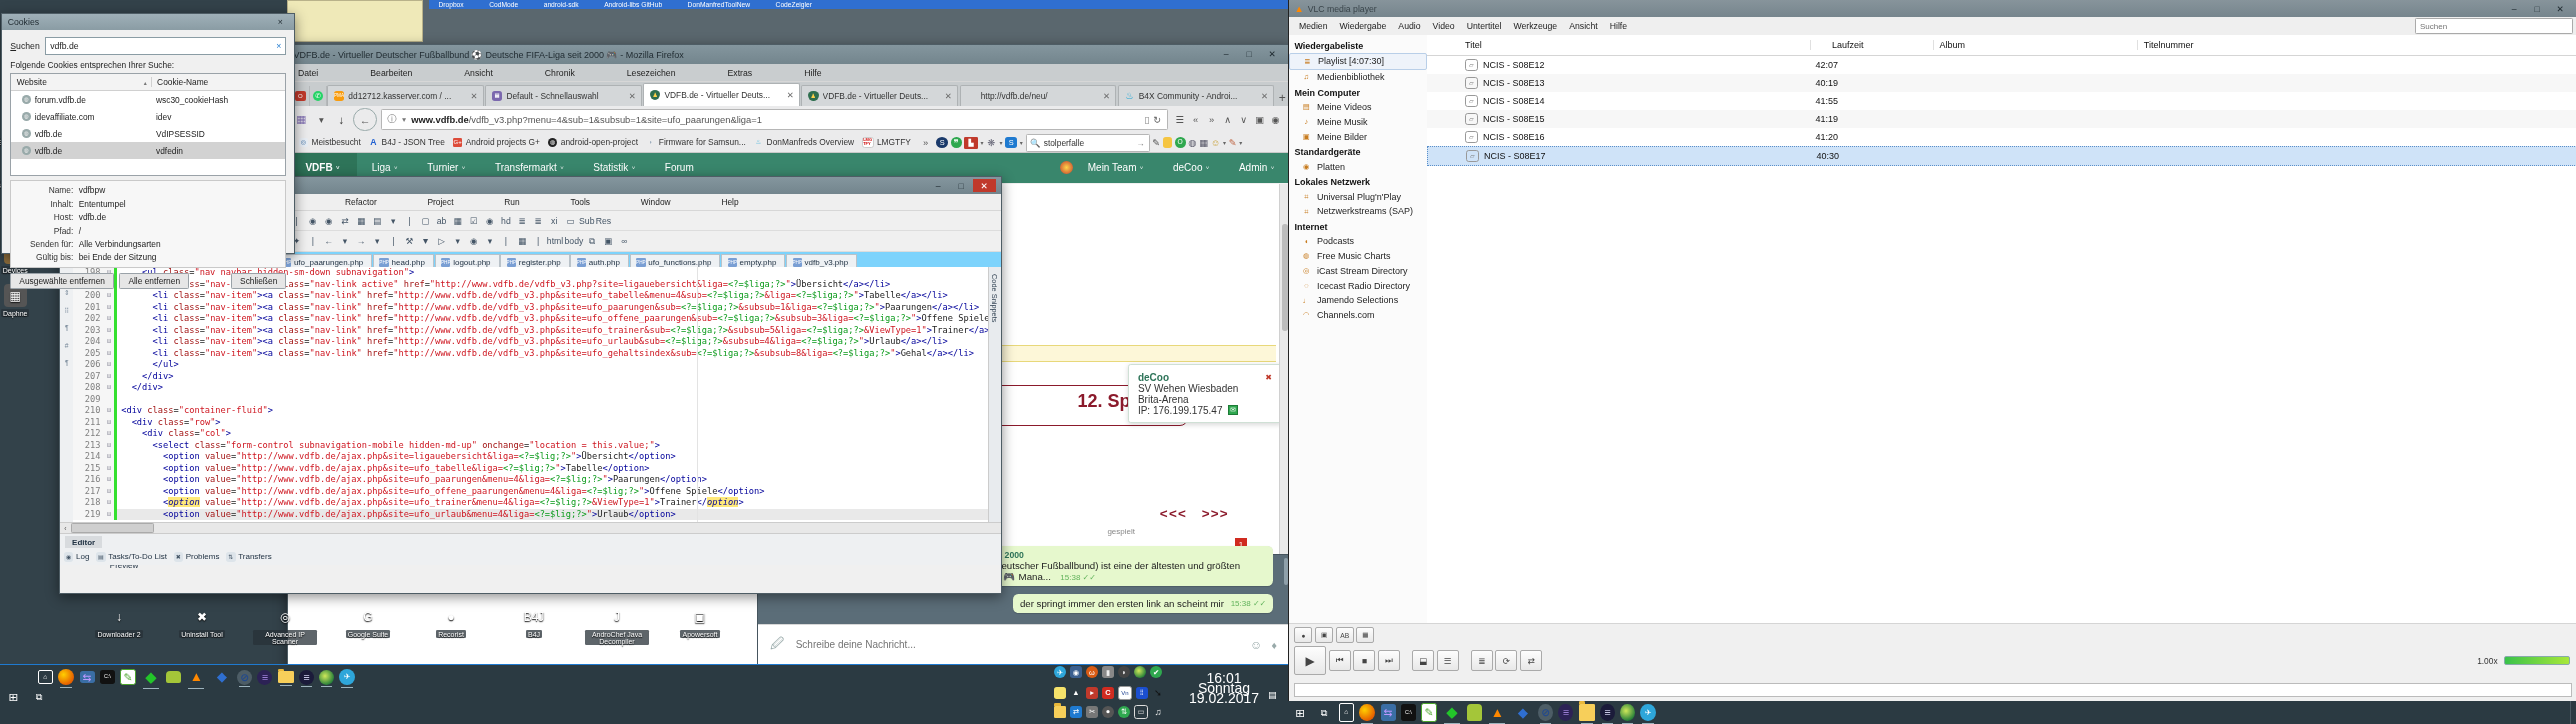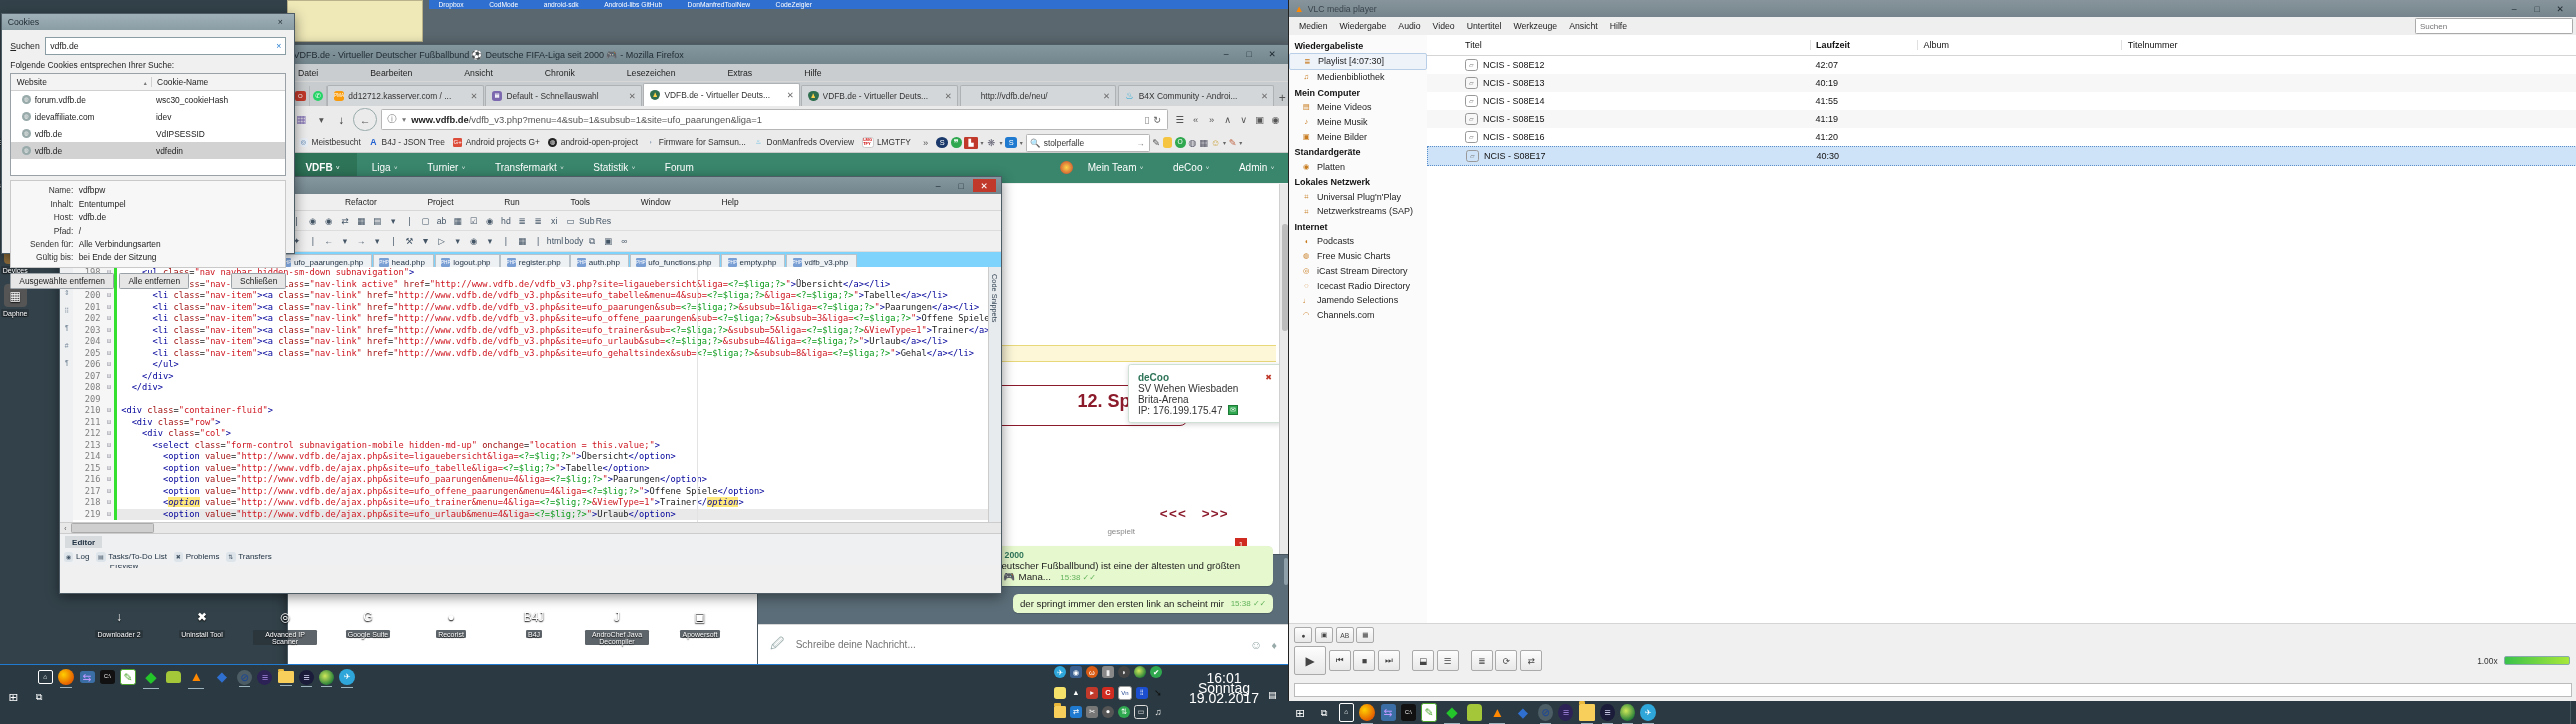--- a/index.html
+++ b/index.html
@@ -1069,21 +1069,21 @@
 
         <div class="vside-i">
           <span class="ic vsico">◠</span>
           <span>Channels.com</span>
         </div>
       </div>
 
     <div class="ab" style="left:138px;top:35px;right:0;bottom:77px;background:#fff;">
       <div class="r" style="height:20px;border-bottom:0.7px solid #d5d5d5;font-size:9px;color:#111;">
         <span class="vcell-t" style="padding-left:38px;">Titel</span>
-        <span class="vcell-d" style="border-left:0.7px solid #e0e0e0;padding-left:5px;font-weight:bold;">Laufzeit</span>
+        <span class="vcell-d" style="border-left:0.7px solid #e0e0e0;padding-left:21px;">Laufzeit</span>
         <span class="vcell-a" style="border-left:0.7px solid #e0e0e0;padding-left:5.4px;">Album</span>
         <span style="border-left:0.7px solid #e0e0e0;padding-left:5.4px;">Titelnummer</span>
       </div>
       <div>
 
           <div class="vrow">
             <span class="vcell-t">
               <span class="ic" style="width:10.7px;height:9.4px;border:0.7px solid #999;color:#777;font-size:6px;">▱</span>
               <span>NCIS - S08E12</span>
             </span>

